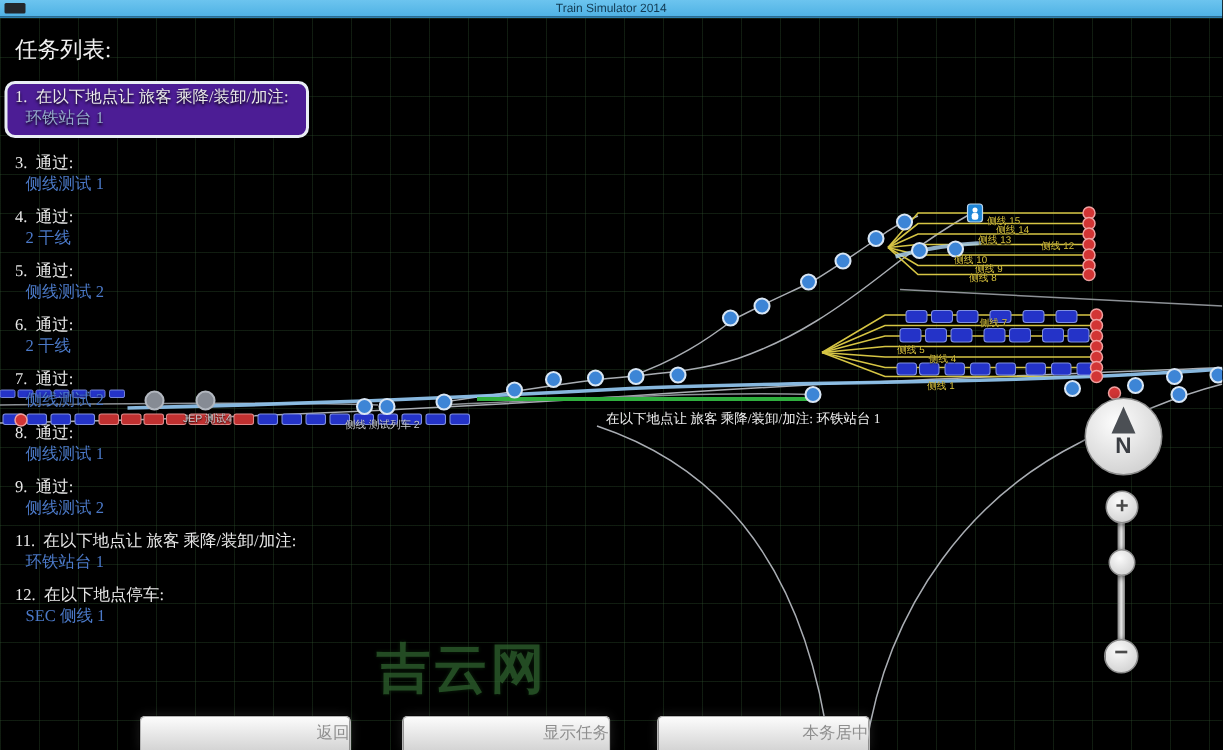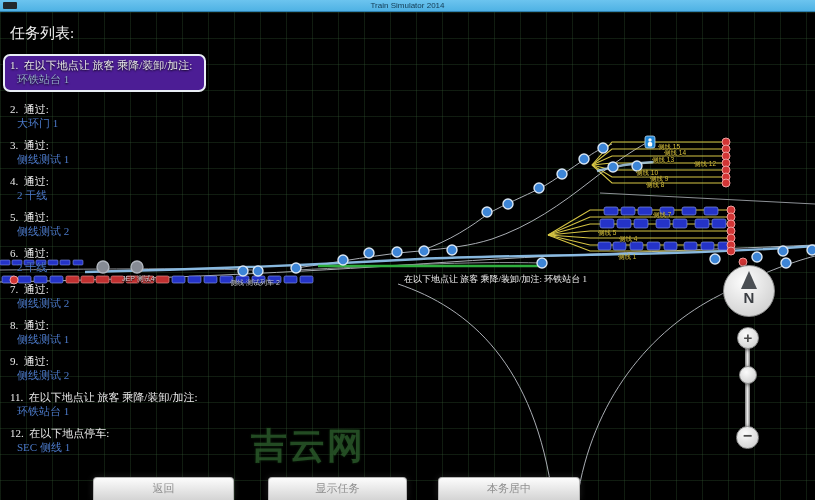--- a/index.html
+++ b/index.html
@@ -61,24 +61,24 @@
     background:linear-gradient(to right,#7d7d7d,#e8e8e8,#7d7d7d);
     border-radius:2px;z-index:4;}
   .zctl{position:absolute;border-radius:50%;z-index:4;text-align:center;
     background:radial-gradient(circle at 40% 32%,#fbfbfb,#c9c9c9);
     border:1px solid #8d8d8d;color:#4a4a4a;font-weight:bold;
     box-shadow:0 1px 4px rgba(0,0,0,.6);}
   .zoom-plus{left:737px;top:327px;width:20px;height:20px;font-size:15px;line-height:19px;}
   .zoom-handle{left:739px;top:366px;width:16px;height:16px;}
   .zoom-minus{left:736px;top:426px;width:21px;height:21px;font-size:16px;line-height:18px;}
   
-  .btn{position:absolute;bottom:0;height:22px;z-index:6;text-align:center;
+  .btn{position:absolute;bottom:0;height:22px;z-index:6;text-align:right;
     background:linear-gradient(#fcfcfc,#d4d4d4);border:1px solid #b5b5b5;
     border-bottom:none;border-radius:4px 4px 0 0;color:#8f8f8f;font-size:11px;
-    line-height:22px;font-family:Liberation Mono, monospace;
+    line-height:22px;font-family:Liberation Sans, sans-serif;
     box-shadow:0 0 7px rgba(255,255,255,.12);}
   .btn-back{left:93px;width:139px;}
   .btn-show{left:268px;width:137px;}
   .btn-center{left:438px;width:140px;}
   
   .watermark{position:absolute;left:251px;top:422px;z-index:2;font-size:36px;
     font-weight:bold;letter-spacing:2px;color:#2c5e2c;opacity:.8;
     text-shadow:0 0 3px #102c10;font-family:"Liberation Sans",sans-serif;}
 </style>
 </head>
@@ -246,24 +246,20 @@
   </div>
 
 <div class="task-panel">
   <div class="task-heading">任务列表:</div>
   <div id="task-list">
       <div class="task hl">
         <div class="t-head">1.  在以下地点让 旅客 乘降/装卸/加注:</div>
         <div class="t-val">环铁站台 1</div>
       </div>
       <div class="task">
-        <div class="t-head">2.  通过:</div>
-        <div class="t-val">大环门 1</div>
-      </div>
-      <div class="task">
         <div class="t-head">3.  通过:</div>
         <div class="t-val">侧线测试 1</div>
       </div>
       <div class="task">
         <div class="t-head">4.  通过:</div>
         <div class="t-val">2 干线</div>
       </div>
       <div class="task">
         <div class="t-head">5.  通过:</div>
         <div class="t-val">侧线测试 2</div>

